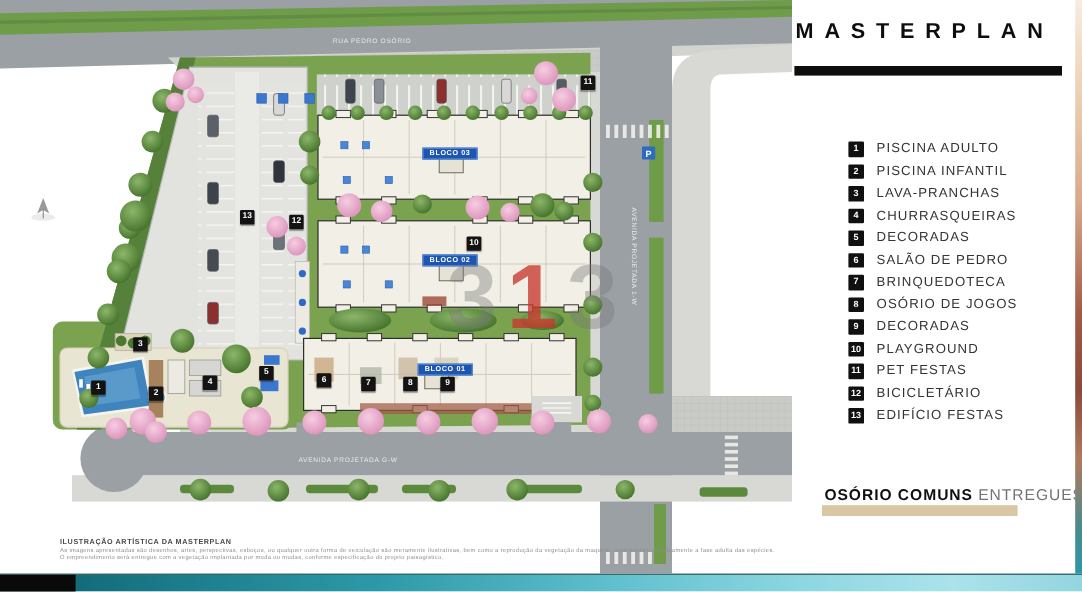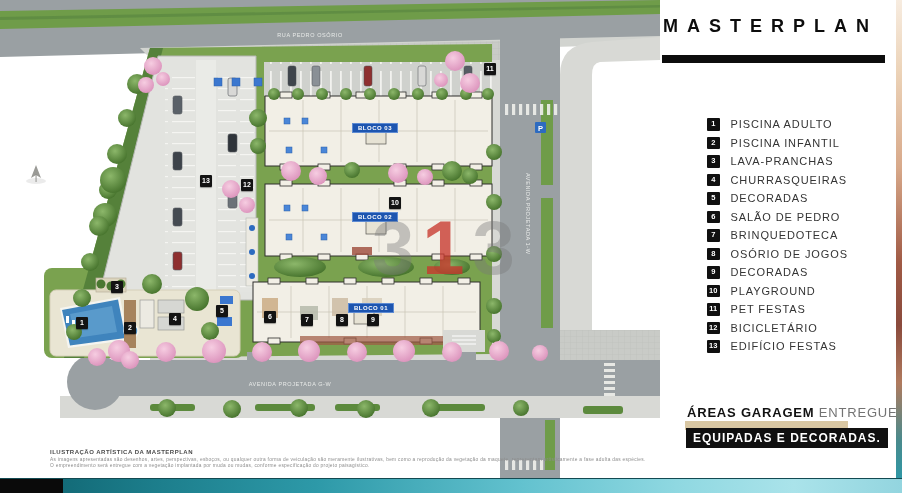--- a/index.html
+++ b/index.html
@@ -468,23 +468,22 @@
         <div class="leg-row">
     <span class="leg-num">12</span>
     <span class="leg-label">BICICLETÁRIO</span>
   </div>
         <div class="leg-row">
     <span class="leg-num">13</span>
     <span class="leg-label">EDIFÍCIO FESTAS</span>
   </div>
       </div>
 
-    <div id="areas-line"><span>ÁREAS GARAGEM</span><span class="light"> ENTREGUES</span></div>
+    <div id="areas-line"><span>OSÓRIO COMUNS</span><span class="light"> ENTREGUES</span></div>
     <div id="tan-bar"></div>
-    <div id="equip-banner">EQUIPADAS E DECORADAS.</div>
   </div>
 
   <div id="disclaimer">
     <div id="disclaimer-title">ILUSTRAÇÃO ARTÍSTICA DA MASTERPLAN</div>
     <div id="disclaimer-body">As imagens apresentadas são desenhos, artes, perspectivas, esboços, ou qualquer outra forma de veiculação são meramente ilustrativas, bem como a reprodução da vegetação da maquete, representam artisticamente a fase adulta das espécies. O empreendimento será entregue com a vegetação implantada por muda ou mudas, conforme especificação do projeto paisagístico.</div>
   </div>
 
   <div id="photo-strip">
     <div id="photo-strip-black"></div>
   </div>

